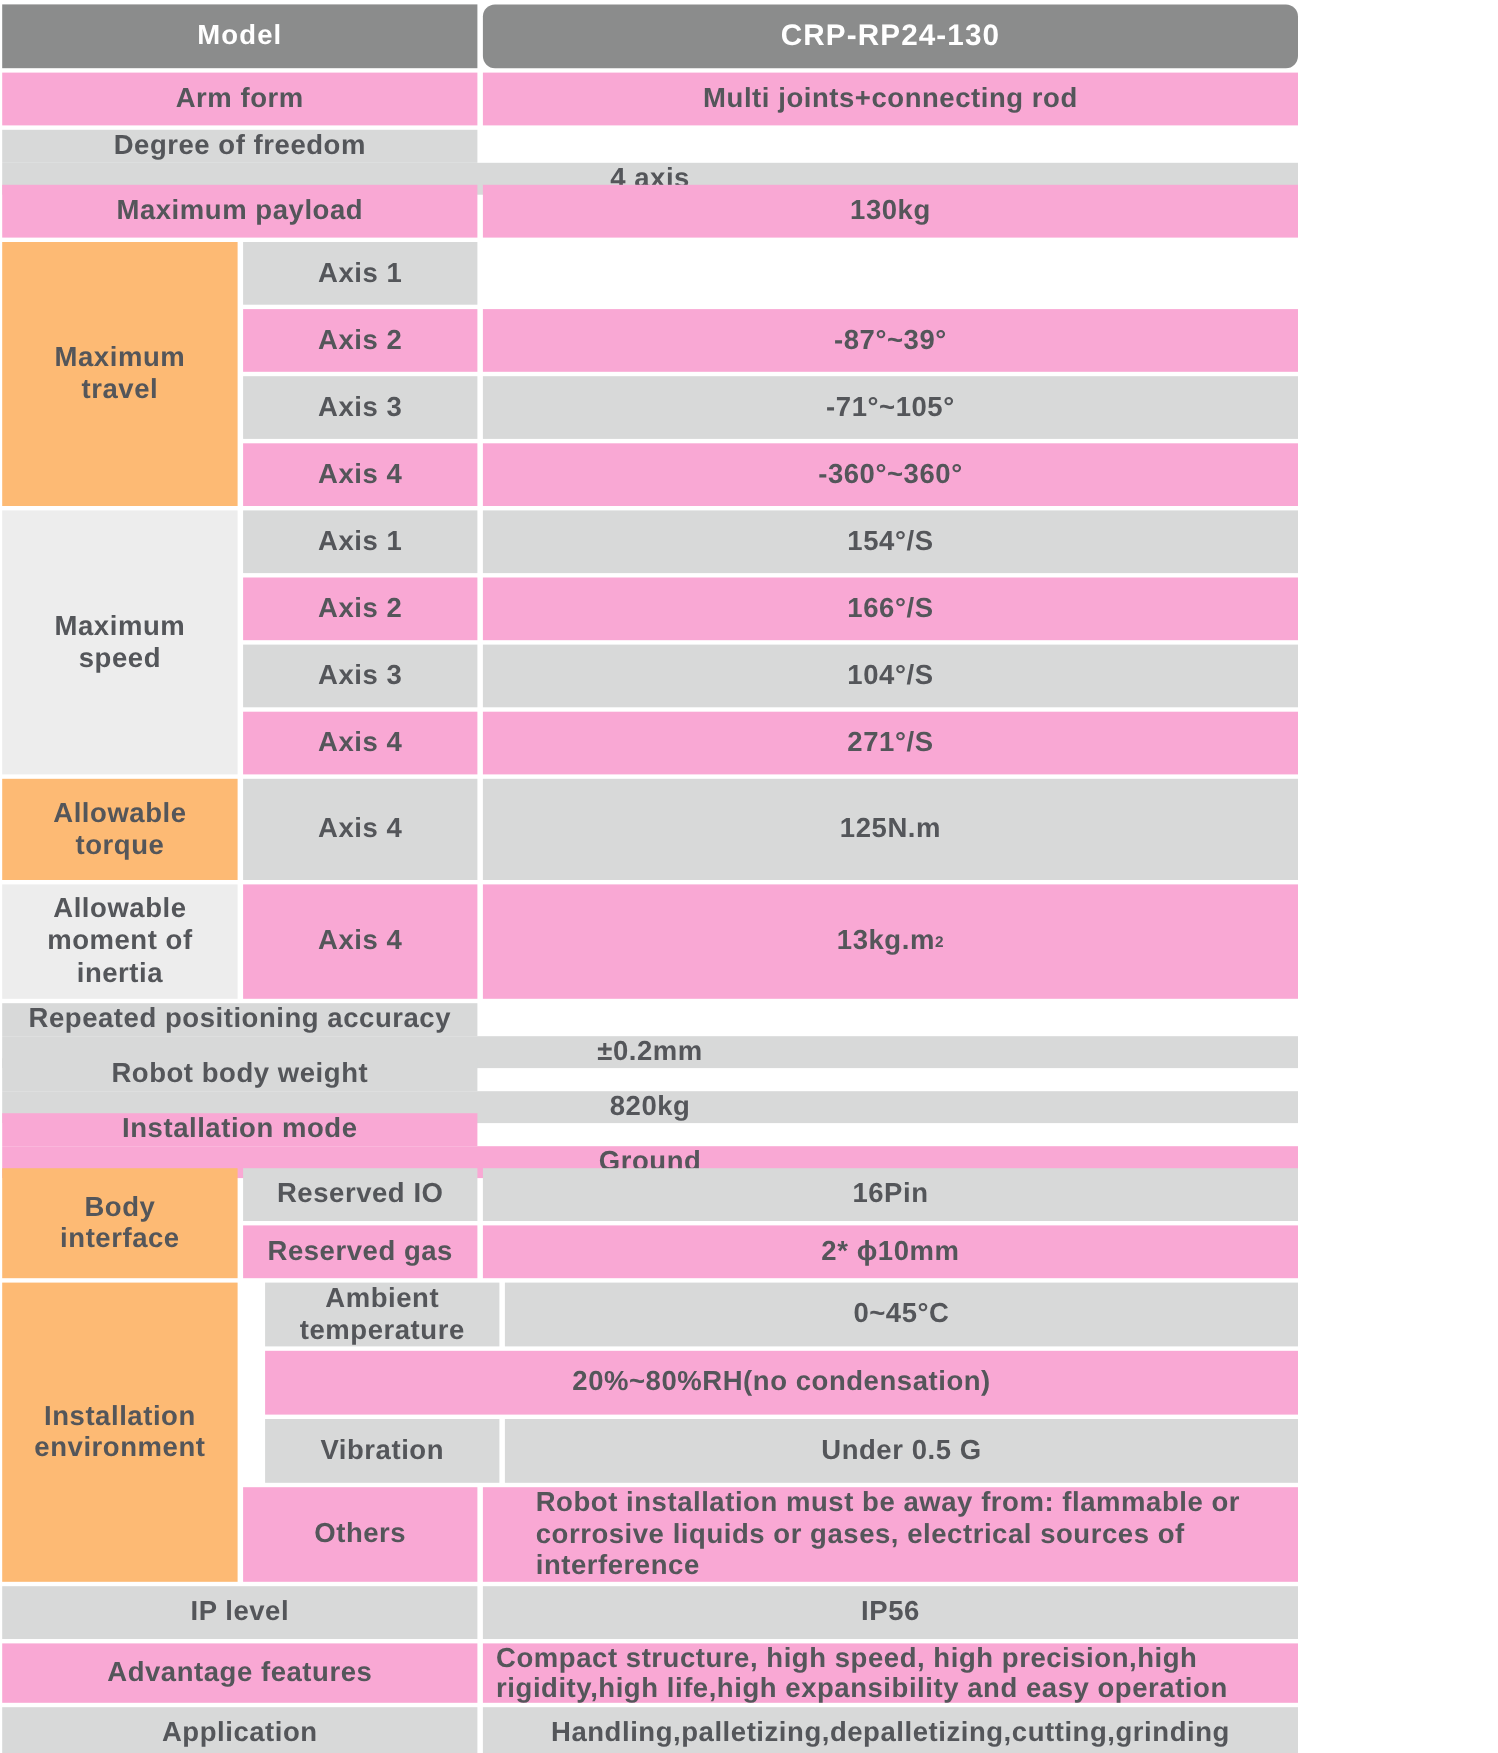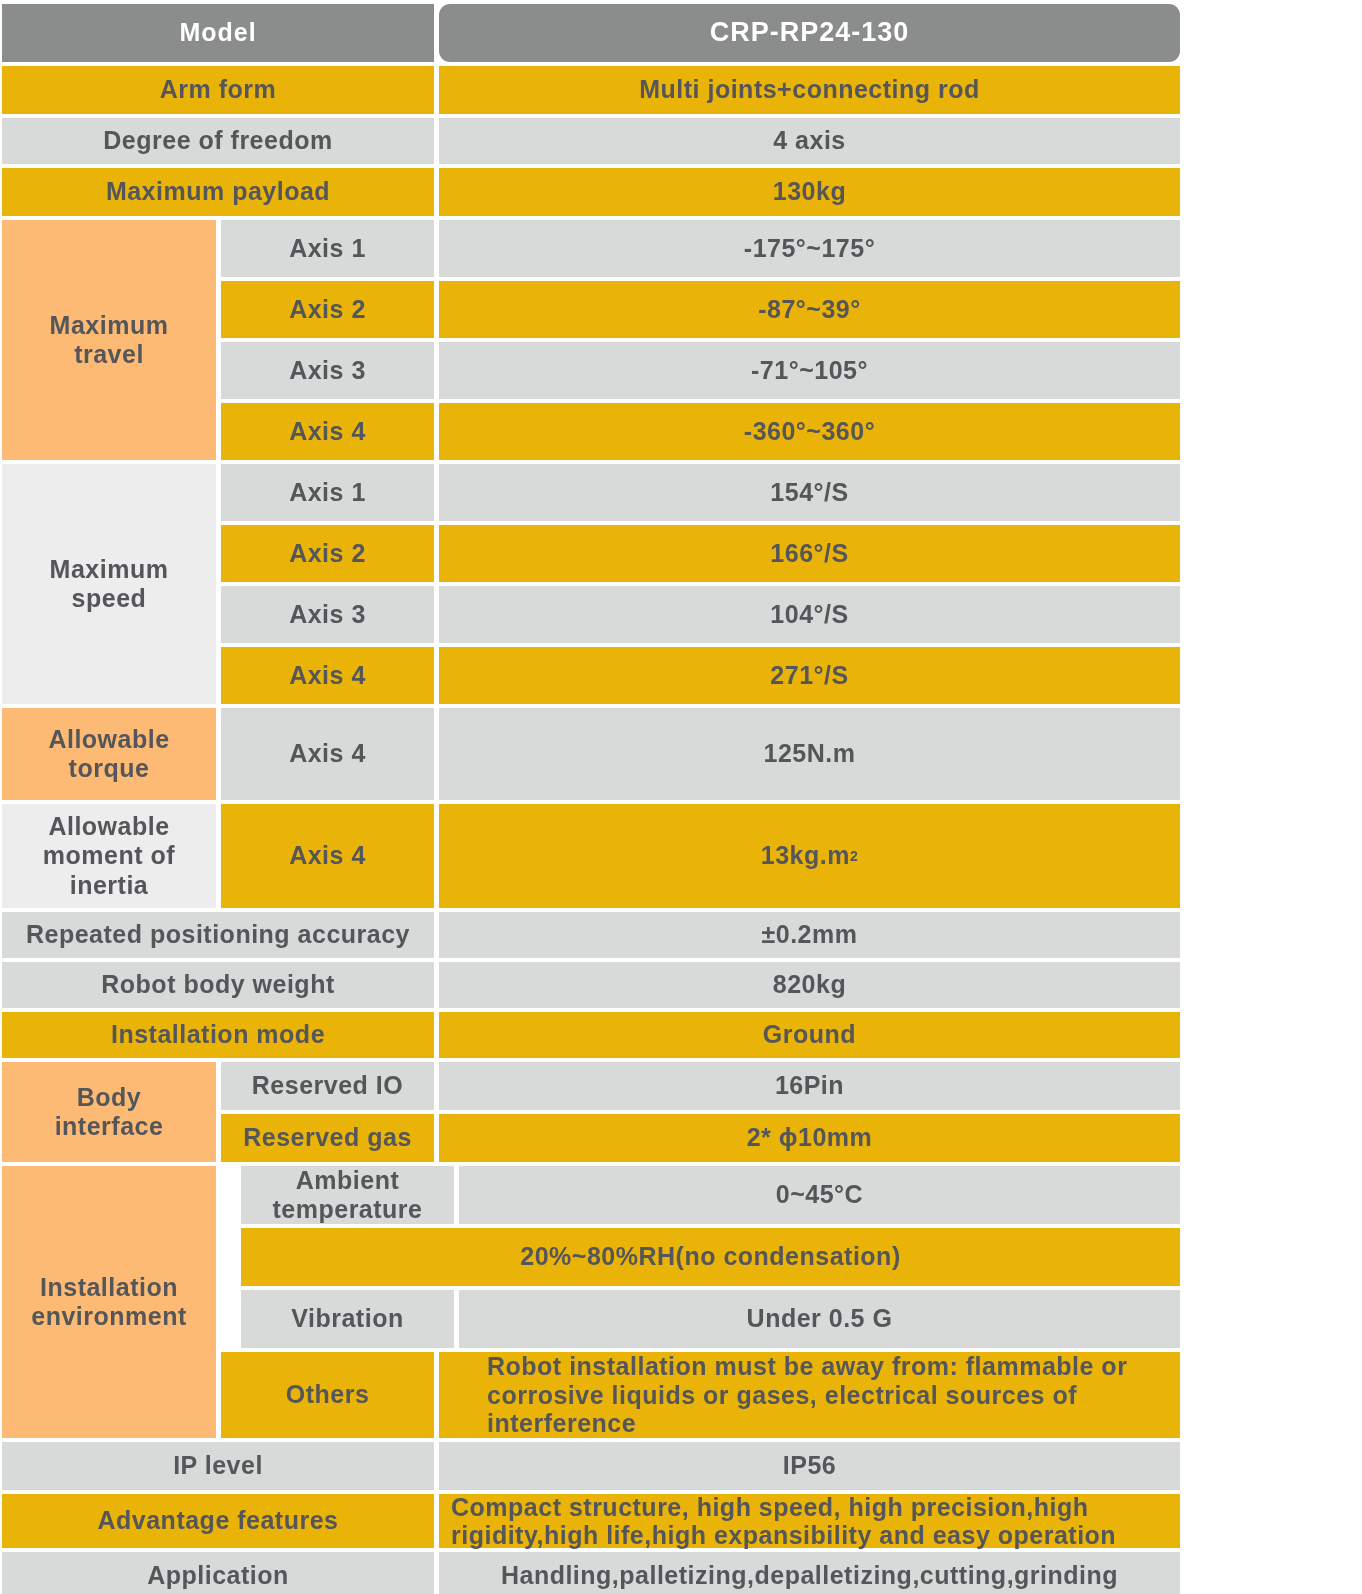--- a/index.html
+++ b/index.html
@@ -18,28 +18,28 @@
     text-align:center;
     color:#54565a;font-weight:bold;font-size:25px;letter-spacing:0.5px;
     line-height:1.18;
   }
   
   .lab2{width:432px;flex:none;margin-right:5px;}
   .ca{width:214px;flex:none;margin-right:5px;padding:0 20px;}
   .cb{width:213px;flex:none;margin-right:5px;padding:0 4px;}
   .cv{flex:1;padding:0 6px;}
   
-  .h58{height:58px;}.h48{height:48px;}.h46{height:46px;}.h47{height:57px;}
+  .h58{height:58px;}.h48{height:48px;}.h46{height:46px;flex-direction:column;}.h47{height:57px;}
   .h50{height:58px;margin-left:20px;}.h54{height:54px;}.h86{height:86px;}
   .h92{height:92px;}.h104{height:104px;}
   
   .hdr{background:#8b8c8c;color:#ffffff;letter-spacing:1px;}
   .hdr-val{font-size:27px;border-radius:11px;}
   .stripe{background:#d8d9d9;}
-  .white{background:#eab308;}
+  .white{background:#f9a8d4;}
   .gdark{background:#fdba74;}
   .glight{background:#ededed;}
   
   .left{justify-content:flex-start;text-align:left;}
   .pad-others{padding-left:48px;padding-right:10px;line-height:1.14;}
   .pad-adv{padding-left:12px;padding-right:4px;line-height:1.14;}
   sup{font-size:14px;line-height:0;vertical-align:super;}
 </style>
 </head>
 <body>
@@ -64,21 +64,20 @@
   <div class="row h48">
     <div class="cell lab2 white">Maximum payload</div>
     <div class="cell cv white">130kg</div>
   </div>
 
   <div class="band">
     <div class="cell ca gdark">Maximum travel</div>
     <div class="band-rows">
       <div class="row h47">
         <div class="cell cb stripe">Axis 1</div>
-        <div class="cell cv stripe">-175°~175°</div>
       </div>
       <div class="row h47">
         <div class="cell cb white">Axis 2</div>
         <div class="cell cv white">-87°~39°</div>
       </div>
       <div class="row h47">
         <div class="cell cb stripe">Axis 3</div>
         <div class="cell cv stripe">-71°~105°</div>
       </div>
       <div class="row h47">

